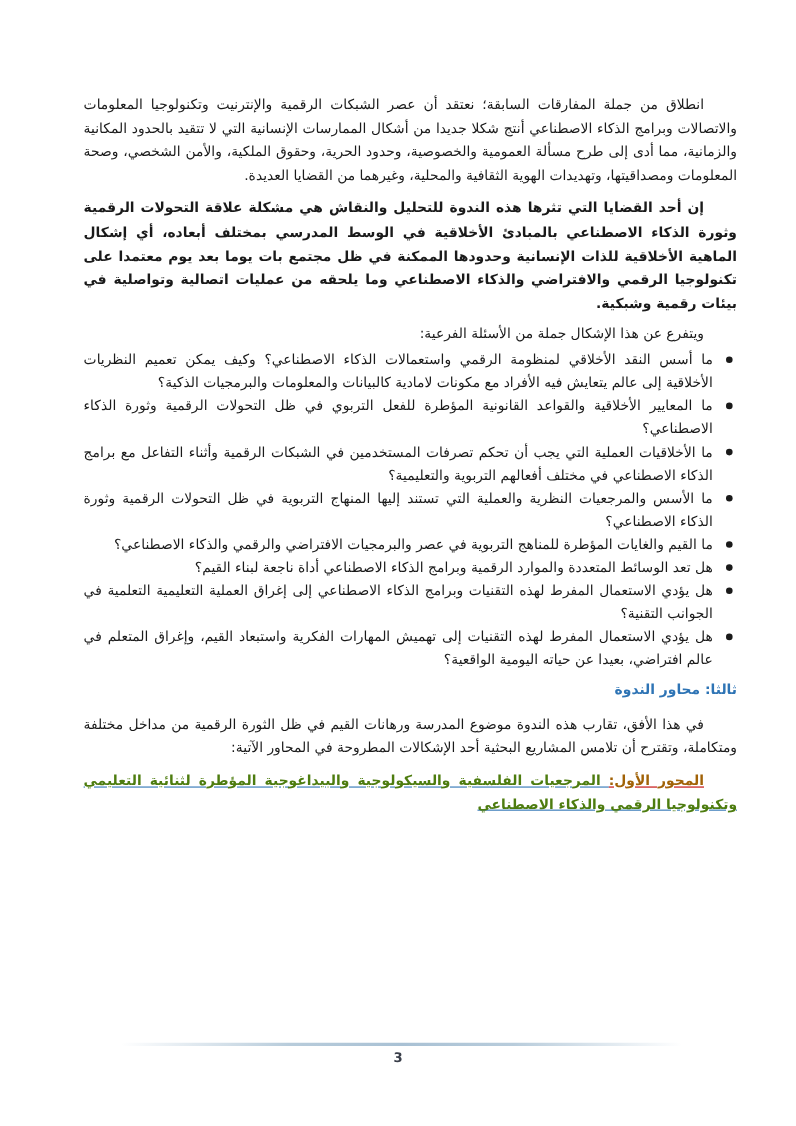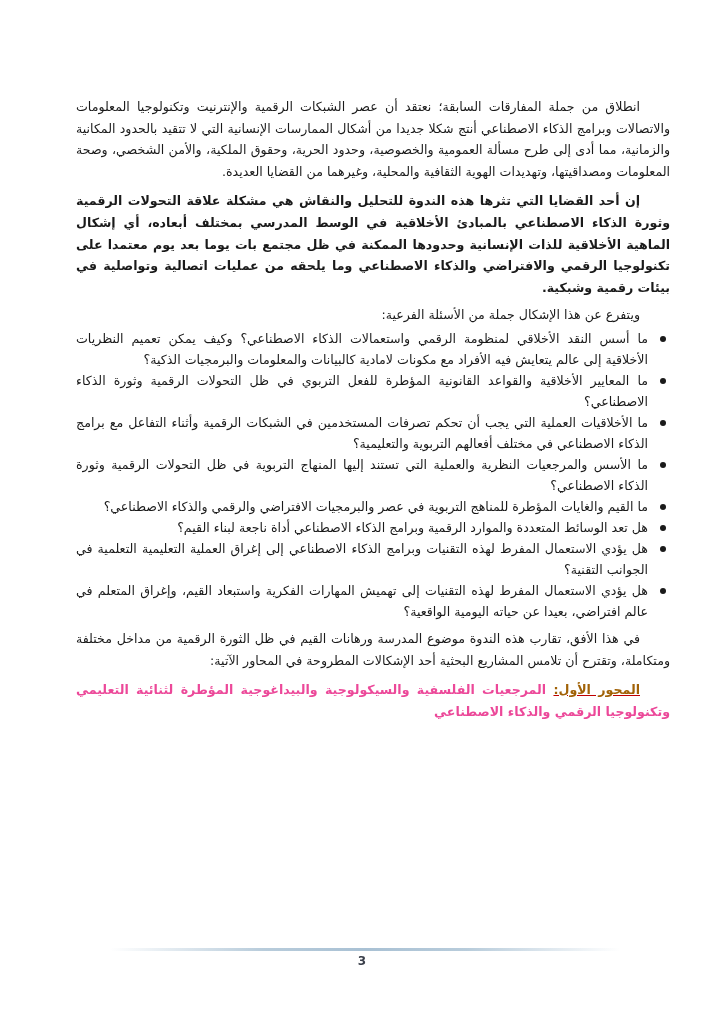--- a/index.html
+++ b/index.html
@@ -25,21 +25,20 @@
     .content {
       position: absolute;
       left: 76px;
       top: 84px;
       width: 594px;
       direction: rtl;
       text-align: justify;
       text-align-last: right;
       font-size: 12.6px;
       line-height: 21.6px;
-      margin-top: 12px;
     }
     .content p {
       margin: 0 0 6px 0;
     }
     .indent {
       text-indent: 30px;
     }
     .bold {
       font-weight: bold;
     }
@@ -78,21 +77,22 @@
     .axis-line {
       font-weight: bold;
       margin-top: 8px !important;
     }
     .axis-label {
       color: #a16207;
       text-decoration: underline;
       text-decoration-color: #c00000;
     }
     .axis-title {
-      color: #ec4899;
+      color: #4d7c0f;
+      text-decoration: underline;
       text-decoration-color: #2e74b5;
     }
     .footer-line {
       position: absolute;
       left: 110px;
       top: 948px;
       width: 510px;
       height: 3px;
       background: linear-gradient(to right, rgba(180,200,215,0) 0%, #b8ccdb 30%, #a9c1d4 50%, #b8ccdb 70%, rgba(180,200,215,0) 100%);
       border-radius: 2px;
@@ -126,20 +126,21 @@
       <li><span class="bullet-dot"></span><span>ما أسس النقد الأخلاقي لمنظومة الرقمي واستعمالات الذكاء الاصطناعي؟ وكيف يمكن تعميم النظريات الأخلاقية إلى عالم يتعايش فيه الأفراد مع مكونات لامادية كالبيانات والمعلومات والبرمجيات الذكية؟</span></li>
       <li><span class="bullet-dot"></span><span>ما المعايير الأخلاقية والقواعد القانونية المؤطرة للفعل التربوي في ظل التحولات الرقمية وثورة الذكاء الاصطناعي؟</span></li>
       <li><span class="bullet-dot"></span><span>ما الأخلاقيات العملية التي يجب أن تحكم تصرفات المستخدمين في الشبكات الرقمية وأثناء التفاعل مع برامج الذكاء الاصطناعي في مختلف أفعالهم التربوية والتعليمية؟</span></li>
       <li><span class="bullet-dot"></span><span>ما الأسس والمرجعيات النظرية والعملية التي تستند إليها المنهاج التربوية في ظل التحولات الرقمية وثورة الذكاء الاصطناعي؟</span></li>
       <li><span class="bullet-dot"></span><span>ما القيم والغايات المؤطرة للمناهج التربوية في عصر والبرمجيات الافتراضي والرقمي والذكاء الاصطناعي؟</span></li>
       <li><span class="bullet-dot"></span><span>هل تعد الوسائط المتعددة والموارد الرقمية وبرامج الذكاء الاصطناعي أداة ناجعة لبناء القيم؟</span></li>
       <li><span class="bullet-dot"></span><span>هل يؤدي الاستعمال المفرط لهذه التقنيات وبرامج الذكاء الاصطناعي إلى إغراق العملية التعليمية التعلمية في الجوانب التقنية؟</span></li>
       <li><span class="bullet-dot"></span><span>هل يؤدي الاستعمال المفرط لهذه التقنيات إلى تهميش المهارات الفكرية واستبعاد القيم، وإغراق المتعلم في عالم افتراضي، بعيدا عن حياته اليومية الواقعية؟</span></li>
     </ul>
 
+    <p class="section-heading">ثالثا: محاور الندوة</p>
 
     <p class="indent">في هذا الأفق، تقارب هذه الندوة موضوع المدرسة ورهانات القيم في ظل الثورة الرقمية من مداخل مختلفة ومتكاملة، وتقترح أن تلامس المشاريع البحثية أحد الإشكالات المطروحة في المحاور الآتية:</p>
 
     <p class="indent axis-line">
       <span class="axis-label">المحور الأول:</span><span class="axis-title"> المرجعيات الفلسفية والسيكولوجية والبيداغوجية المؤطرة لثنائية التعليمي وتكنولوجيا الرقمي والذكاء الاصطناعي</span>
     </p>
 
   </div>
 
   <div class="footer-line"></div>

